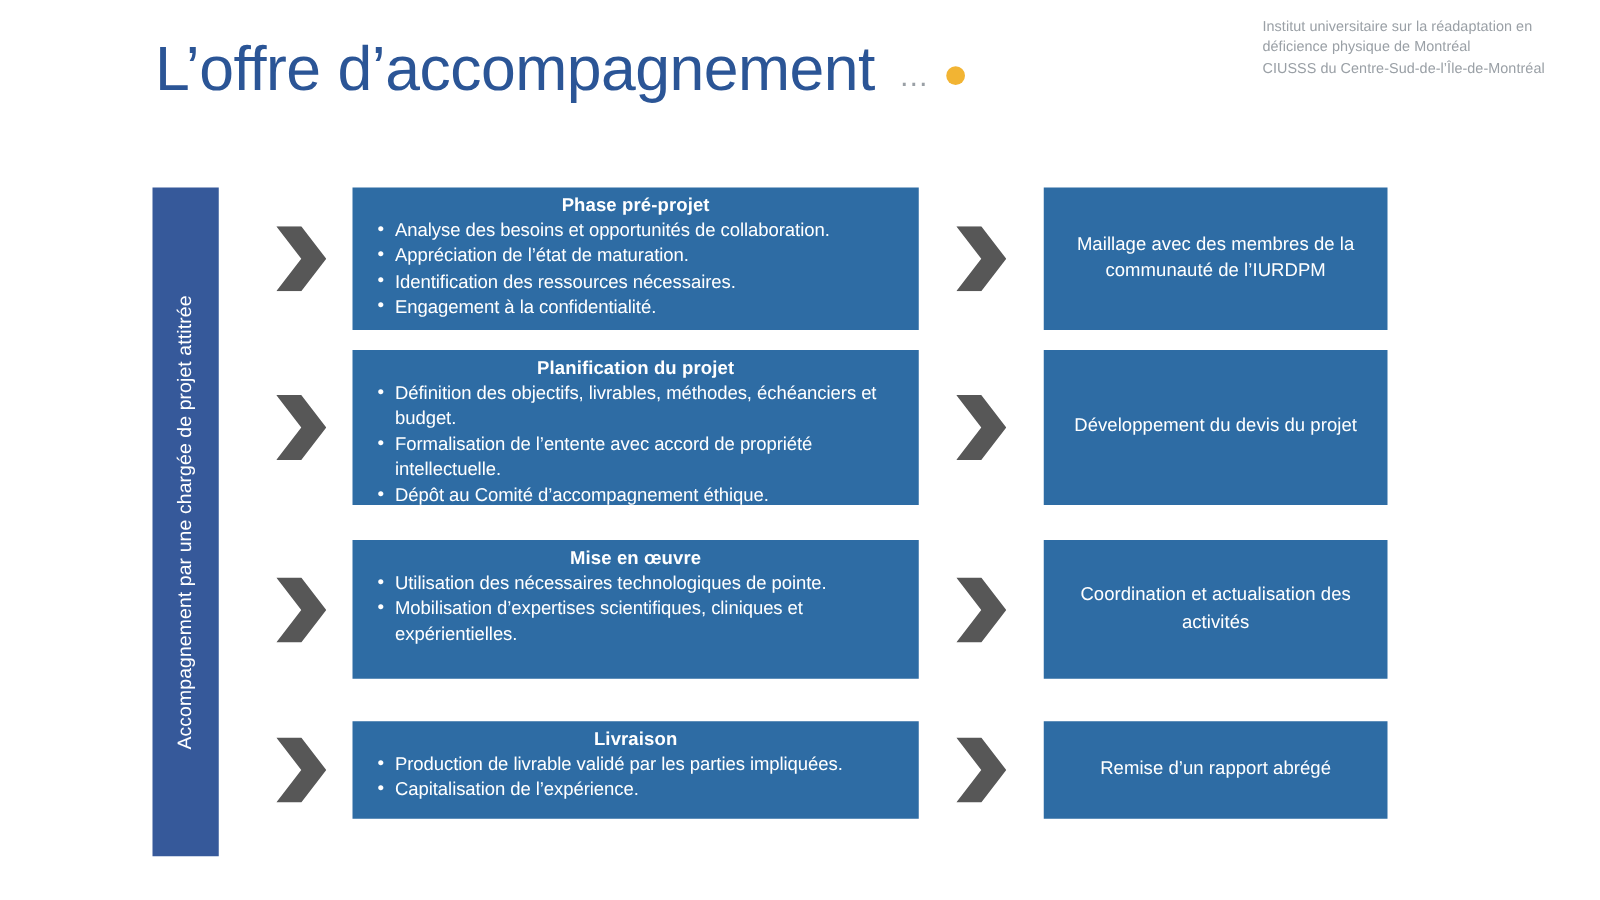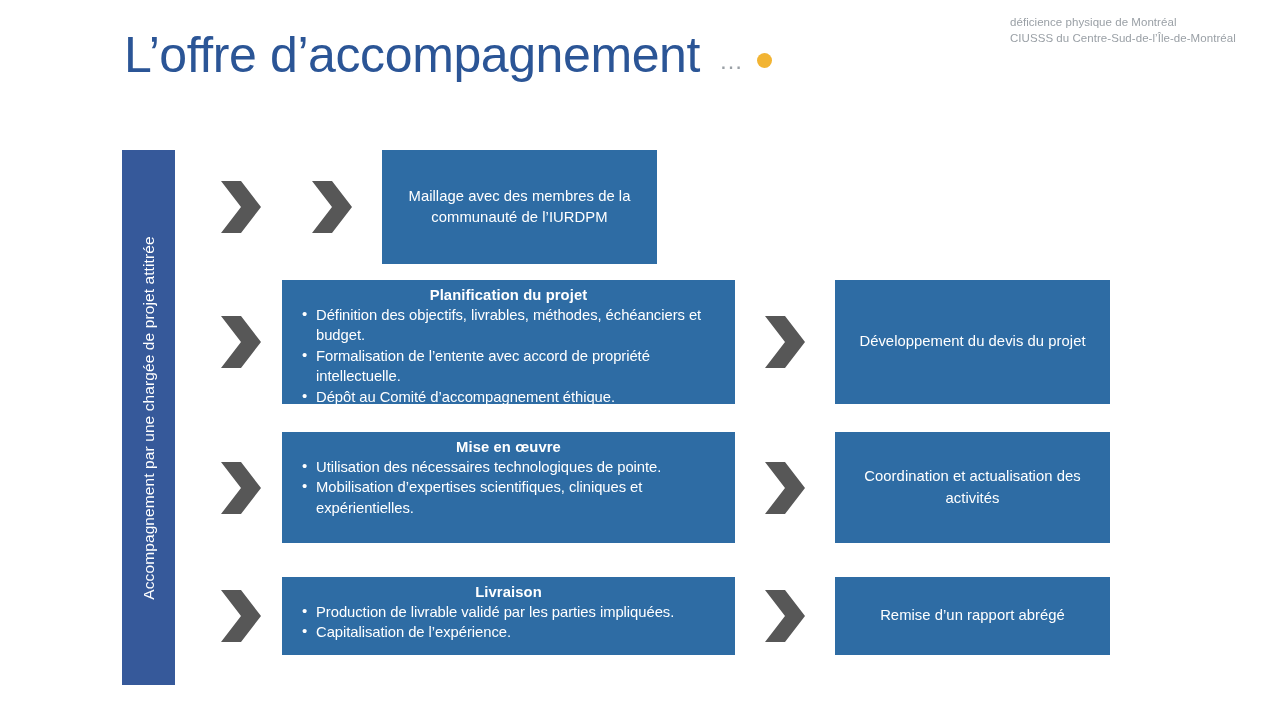--- a/index.html
+++ b/index.html
@@ -163,40 +163,50 @@
   .outcome-box .outcome-text {
     font-size: 14.8px;
     line-height: 1.45;
     letter-spacing: 0.05px;
   }
 </style>
 </head>
 <body>
 
 <div id="org-block">
+  <div>Institut universitaire sur la réadaptation en</div>
   <div>déficience physique de Montréal</div>
   <div>CIUSSS du Centre-Sud-de-l’Île-de-Montréal</div>
 </div>
 
 <div id="slide-title">
   <span class="title-text">L’offre d’accompagnement</span>
   <span class="title-ellipsis">…</span>
   <span class="title-dot"></span>
 </div>
 
 <div id="left-band">
   <span class="band-label">Accompagnement par une chargée de projet attitrée</span>
 </div>
 
 <div class="row row-1">
   <div class="chevron-cell">
     <svg class="chevron" viewBox="0 0 40 52">
       <polygon points="0,0 20,0 40,26 20,52 0,52 20,26" fill="#575757"></polygon>
     </svg>
   </div>
+  <div class="detail-box">
+    <div class="box-title">Phase pré-projet</div>
+    <ul>
+      <li>Analyse des besoins et opportunités de collaboration.</li>
+      <li>Appréciation de l’état de maturation.</li>
+      <li>Identification des ressources nécessaires.</li>
+      <li>Engagement à la confidentialité.</li>
+    </ul>
+  </div>
   <div class="chevron-cell right-gap">
     <svg class="chevron" viewBox="0 0 40 52">
       <polygon points="0,0 20,0 40,26 20,52 0,52 20,26" fill="#575757"></polygon>
     </svg>
   </div>
   <div class="outcome-box">
     <span class="outcome-text">Maillage avec des membres de la communauté de l’IURDPM</span>
   </div>
 </div>
 

